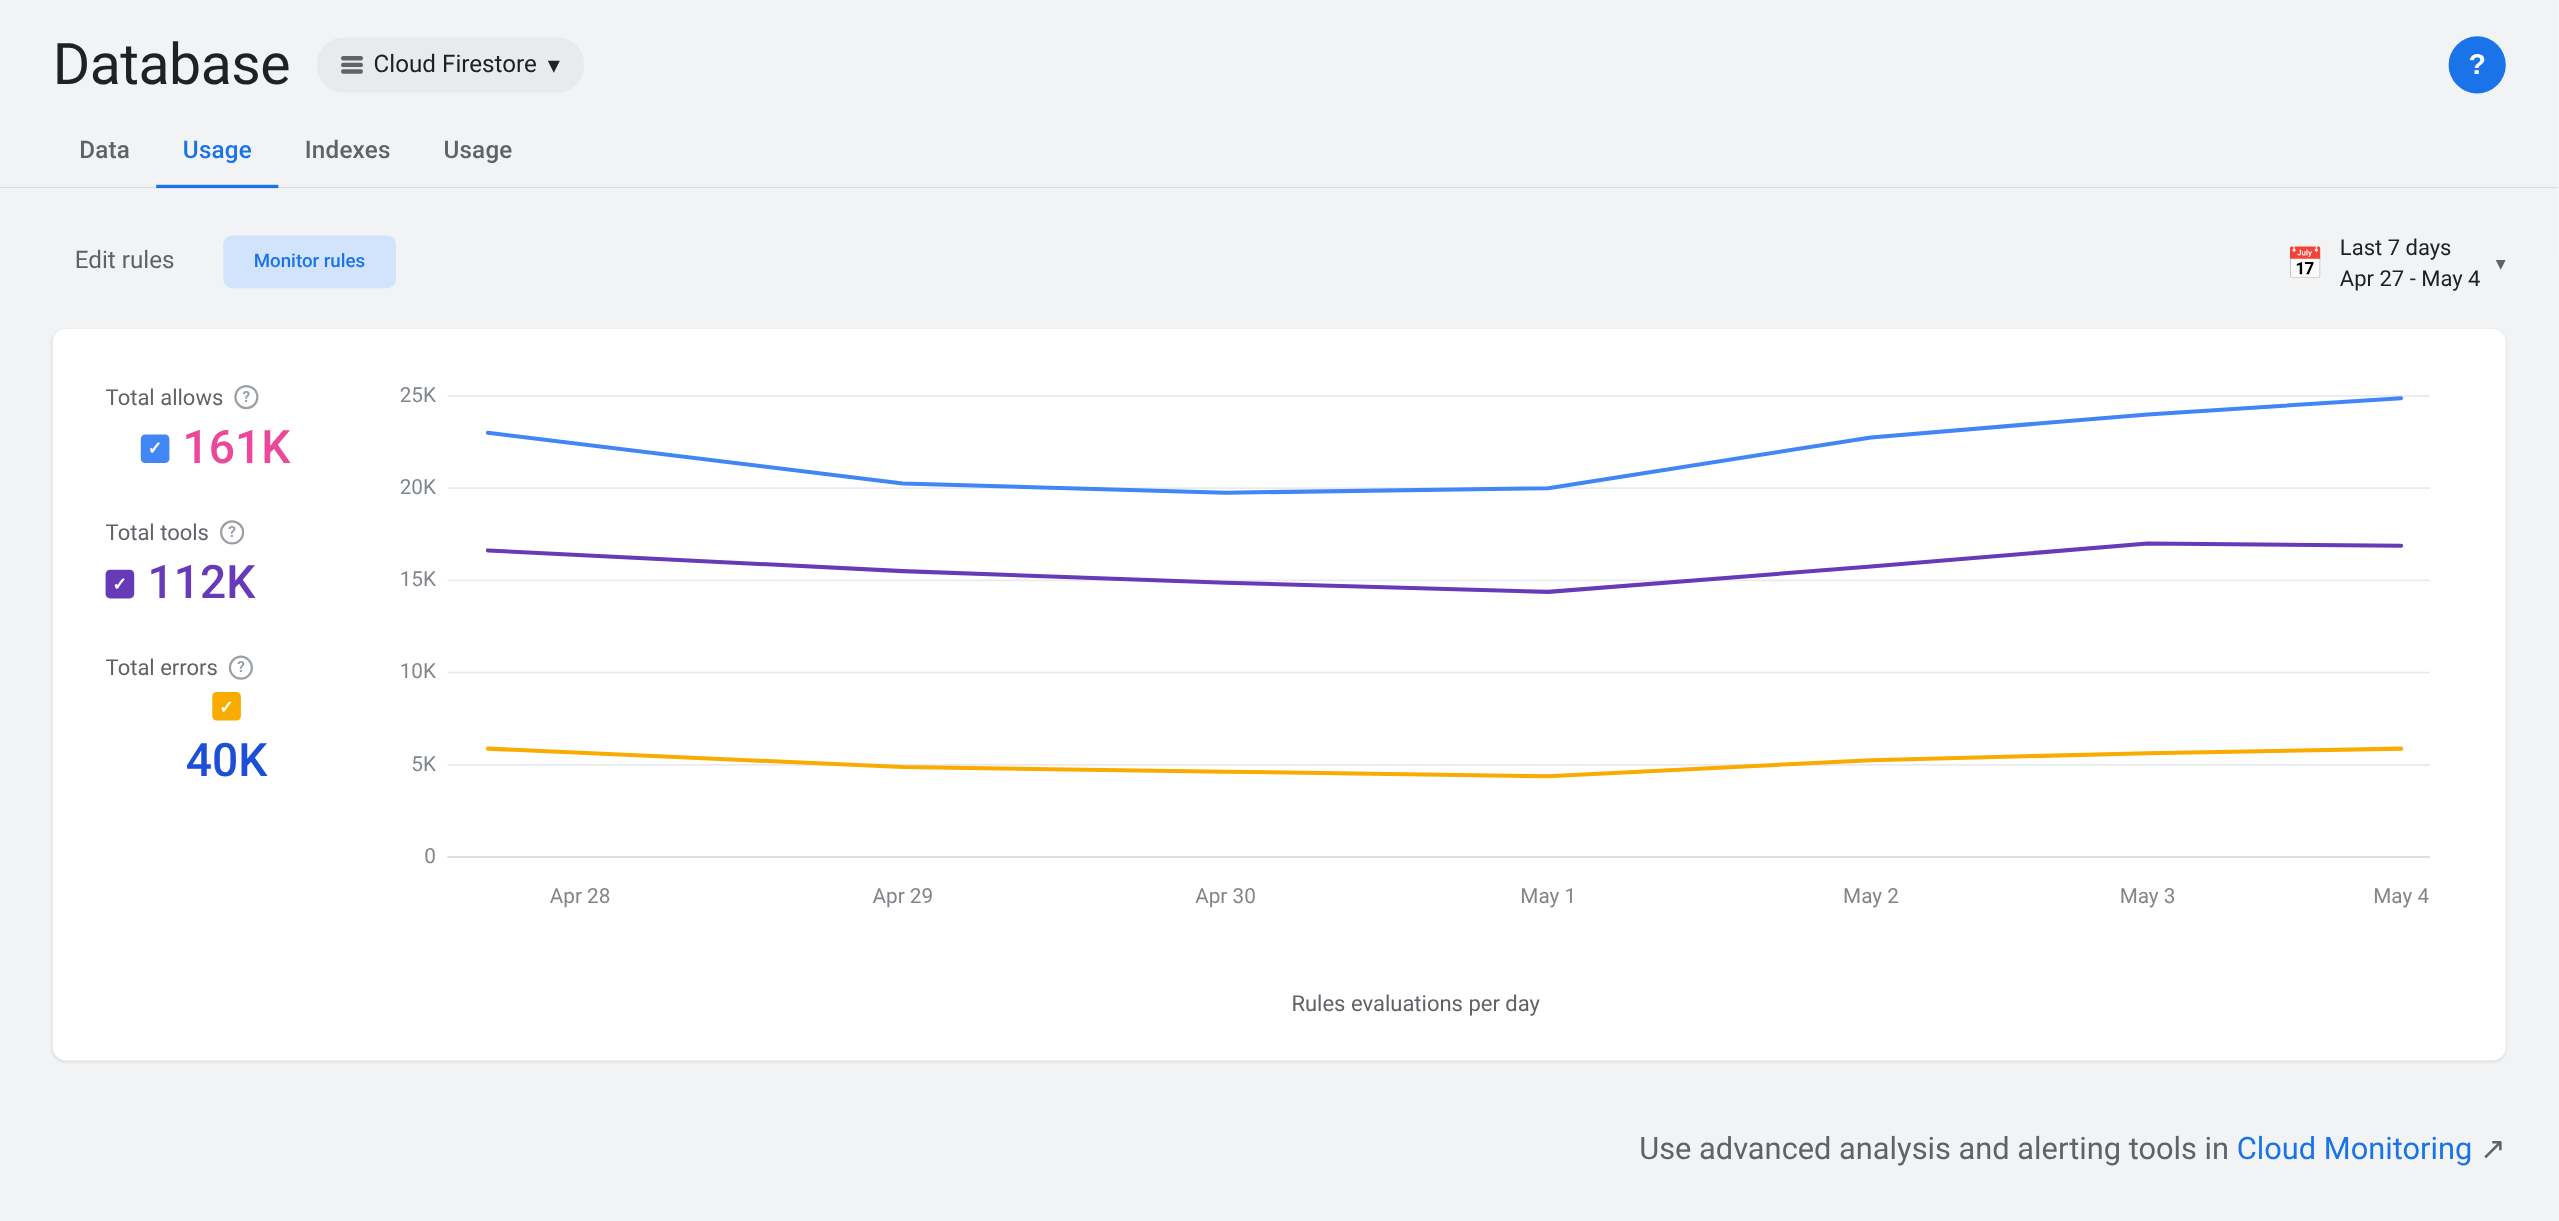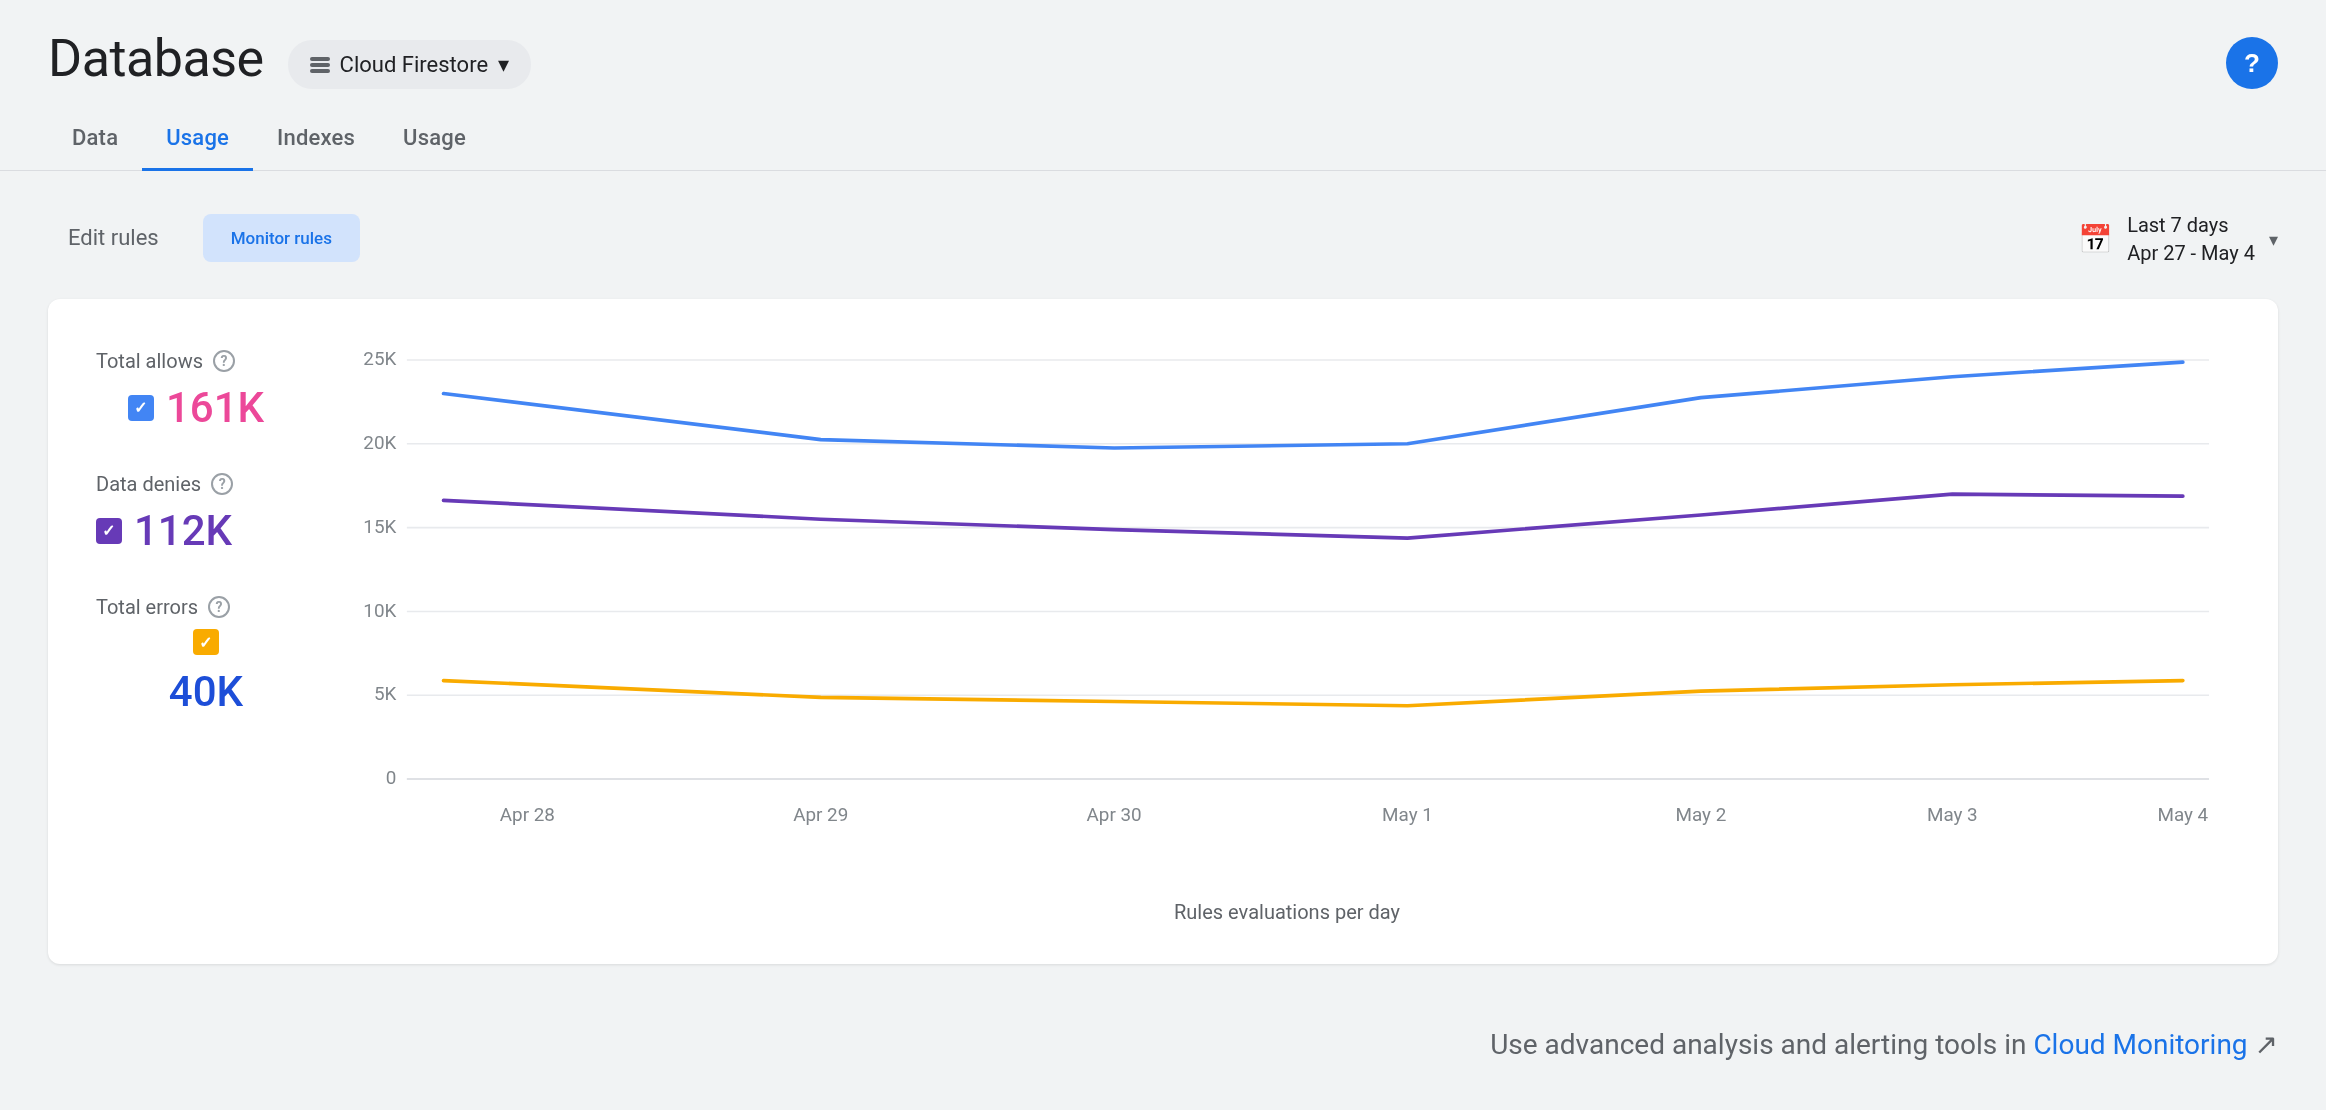--- a/index.html
+++ b/index.html
@@ -6,21 +6,21 @@
     body {
       font-family: 'Google Sans', Roboto, Arial, sans-serif;
       background: #f1f3f4;
       color: #202124;
       width: 2326px;
       min-height: 1110px;
     }
 
     .header {
       display: flex;
-      align-items: flex-end;
+      align-items: center;
       padding: 28px 48px 0 48px;
       background: #f1f3f4;
       gap: 24px;
     }
 
     .header-title {
       font-size: 52px;
       font-weight: 400;
       color: #202124;
       letter-spacing: -0.5px;
@@ -315,21 +315,21 @@
             <span class="help-circle">?</span>
           </div>
           <div class="legend-value value-blue">
             <span class="legend-checkbox blue"></span>
             <span>161K</span>
           </div>
         </div>
 
         <div class="legend-item">
           <div class="legend-label">
-            <span>Data denies</span>
+            <span>Total tools</span>
             <span class="help-circle">?</span>
           </div>
           <div class="legend-value value-purple">
             <span class="legend-checkbox purple"></span>
             <span>112K</span>
           </div>
         </div>
 
         <div class="legend-item">
           <div class="legend-label">

